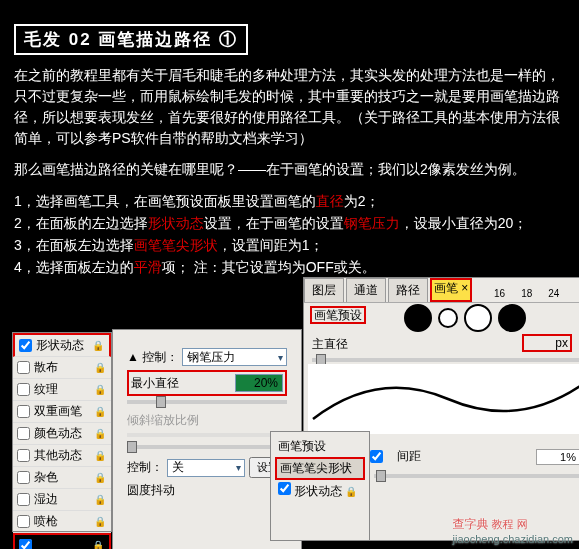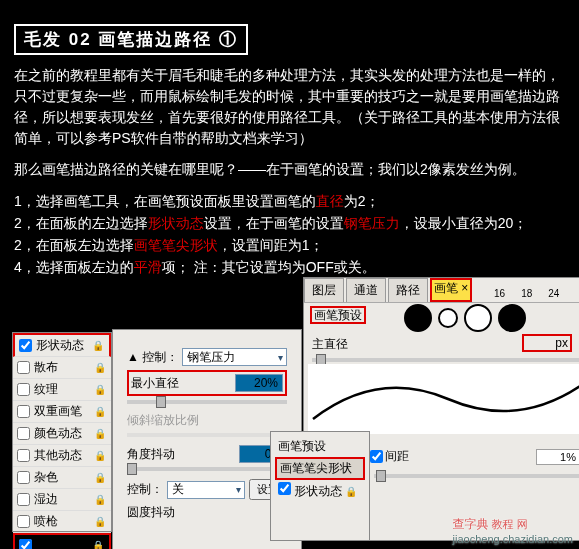--- a/index.html
+++ b/index.html
@@ -56,61 +56,61 @@
   
   #panel-mid { top: 52px; left: 100px; width: 190px; height: 272px; padding: 14px; }
   .ctrl-row { display: flex; align-items: center; margin: 4px 0; }
   .ctrl-label { font-size: 12px; margin-right: 4px; }
   .select {
     border: 1px solid #7a98b5; background: #fff; height: 18px; flex: 1;
     display: flex; align-items: center; padding: 0 16px 0 4px; position: relative;
     font-size: 12px;
   }
   .select::after { content: "▾"; position: absolute; right: 3px; color: #357; font-size: 10px; }
-  .pct-box { border: 1px solid #7a98b5; background: #0369a1; width: 48px; height: 18px; display: flex; align-items: center; justify-content: flex-end; padding: 0 4px; }
+  .pct-box { border: 1px solid #7a98b5; background: #15803d; width: 48px; height: 18px; display: flex; align-items: center; justify-content: flex-end; padding: 0 4px; }
   .slider-track { height: 4px; background: #ccc; margin: 4px 0 8px 0; position: relative; }
   .slider-thumb { position: absolute; top: -4px; width: 10px; height: 12px; background: #bbb; border: 1px solid #666; }
 
   
   #panel-bottom { top: 154px; left: 258px; width: 100px; height: 110px; padding: 4px; }
   .option-hl { border: 2px solid #d00; background: #d9d4cc; padding: 1px 3px; margin: 1px 0; font-size: 12px; }
   .option-plain { padding: 1px 3px; margin: 1px 0; font-size: 12px; }
 
   
   #panel-brush { top: 0; left: 291px; width: 288px; height: 264px; }
   .brush-preview { position: absolute; top: 86px; left: 4px; width: 280px; height: 70px; background: #fff; }
   .curve { position: absolute; inset: 0; }
   .brush-circles { position: absolute; top: 28px; right: 6px; display: flex; gap: 6px; }
   .bcircle { width: 28px; height: 28px; border: 2px solid #000; border-radius: 50%; background: #fff; }
   .bcircle.filled { background: #000; }
   .num-input { border: 1px solid #a0a0a0; background: #fff; width: 44px; height: 16px; display: inline-flex; align-items: center; justify-content: flex-end; padding: 0 3px; font-size: 11px; }
 
   #spacing-row { position: absolute; top: 172px; left: 360px; width: 210px; display: flex; align-items: center; }
-  #spacing-row .lab { color: #000; font-size: 12px; margin: 0 2px; }
+  #spacing-row .lab { color: #000; font-size: 12px; margin: 0 14px; }
 
   .watermark-footer {
     position: absolute; bottom: 4px; right: 6px; font-size: 11px; color: #d55; text-shadow: 0 0 2px #fff;
   }
 </style>
 </head>
 <body>
 
 <div class="content">
   <div class="title-box">毛发  02  画笔描边路径  ①</div>
   <div class="para">在之前的教程里都有关于眉毛和睫毛的多种处理方法，其实头发的处理方法也是一样的，只不过更复杂一些，而用鼠标绘制毛发的时候，其中重要的技巧之一就是要用画笔描边路径，所以想要表现发丝，首先要很好的使用路径工具。（关于路径工具的基本使用方法很简单，可以参考PS软件自带的帮助文档来学习）</div>
   <div class="para">那么画笔描边路径的关键在哪里呢？——在于画笔的设置；我们以2像素发丝为例。</div>
 
   <div class="li-row">
     <span>1，选择画笔工具，在画笔预设面板里设置画笔的</span><span class="red">直径</span><span>为2；</span>
   </div>
   <div class="li-row">
     <span>2，在面板的左边选择</span><span class="red">形状动态</span><span>设置，在于画笔的设置</span><span class="red">钢笔压力</span><span>，设最小直径为20；</span>
   </div>
   <div class="li-row">
-    <span>2，在面板左边选择</span><span class="red">画笔笔尖形状</span><span>，设置间距为1；</span>
+    <span>3，在面板左边选择</span><span class="red">画笔笔尖形状</span><span>，设置间距为1；</span>
   </div>
   <div class="li-row">
     <span>4，选择面板左边的</span><span class="red">平滑</span><span>项；                    注：其它设置均为OFF或关。</span>
   </div>
 </div>
 
 <div class="screenshot-area">
 
   <div id="panel-brush" class="ps-panel">
     <div class="tab-row">
@@ -225,25 +225,20 @@
     </div>
     <div class="slider-track">
         <div class="slider-thumb" style="left:18%;"></div>
       </div>
 
     <div class="ctrl-row">
         <span class="ctrl-label" style="color:#999;">倾斜缩放比例</span>
       </div>
     <div class="slider-track" style="opacity:.4;"></div>
 
-    <div class="ctrl-row">
-      <span class="ctrl-label">角度抖动</span>
-      <span style="flex:1"></span>
-      <span class="pct-box">0%</span>
-    </div>
     <div class="slider-track">
         <div class="slider-thumb" style="left:0;"></div>
       </div>
 
     <div class="ctrl-row">
       <span class="ctrl-label">控制：</span>
       <div class="select">关</div>
       <button style="margin-left:4px; font-size:11px; padding:1px 6px;">设置</button>
     </div>
     <div class="ctrl-row">

